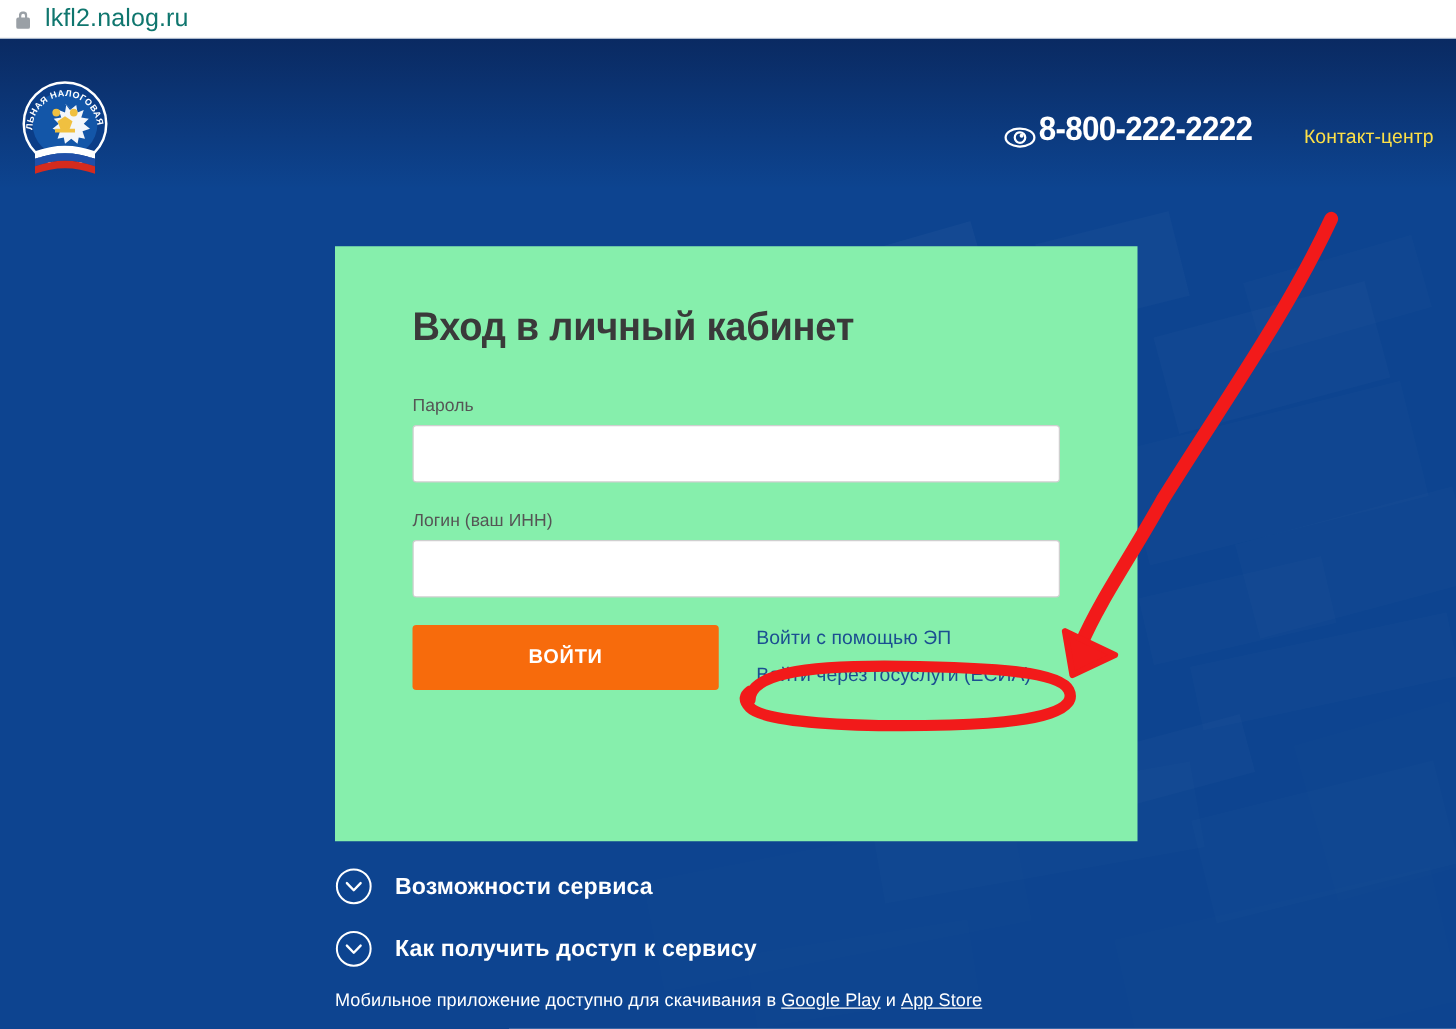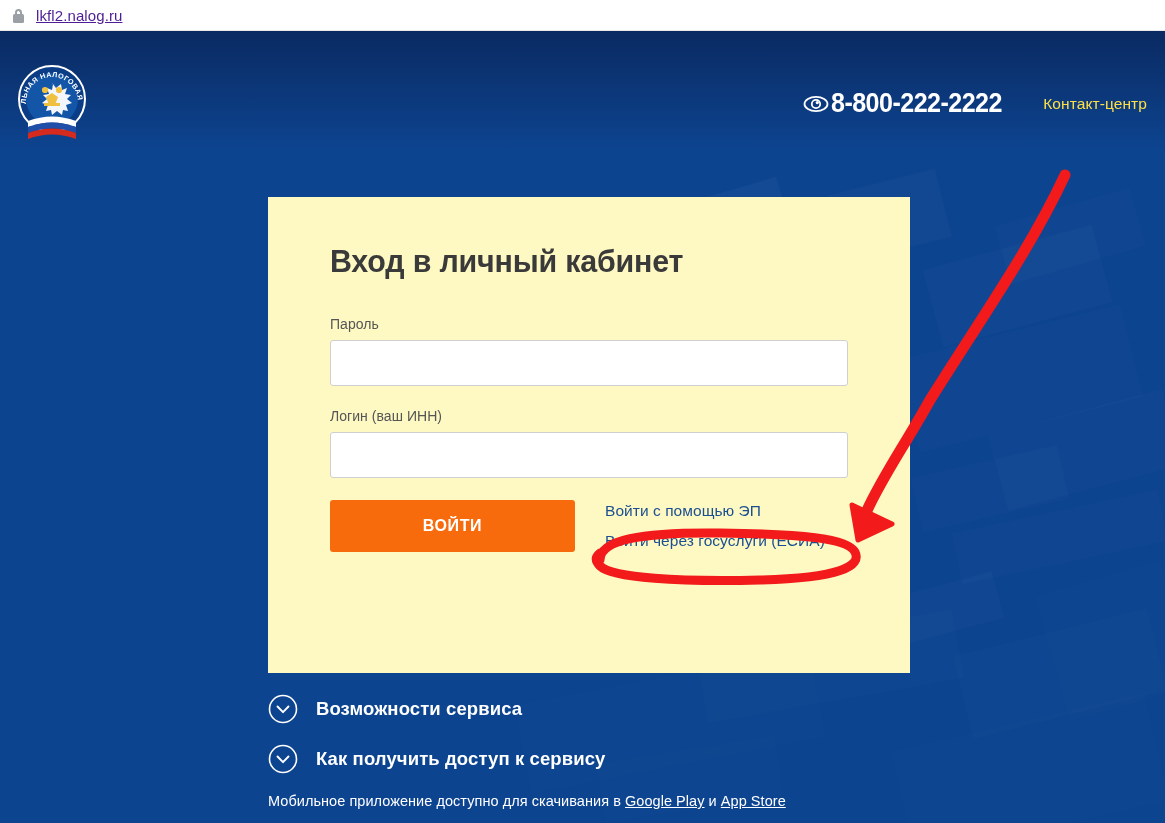--- a/index.html
+++ b/index.html
@@ -39,24 +39,23 @@
   }
   .lock-icon .shackle {
     position: absolute;
     left: 5px; bottom: 10px;
     width: 7px; height: 6px;
     border: 2px solid #9aa0a6;
     border-bottom: none;
     border-radius: 4px 4px 0 0;
   }
   .url-text {
-    font-size: 15px;
-    color: #4c1d95;
+    font-size: 20px;
+    color: #0f766e;
     letter-spacing: 0.1px;
-    text-decoration: underline;
   }
   .page-title-text {
     font-size: 14.5px;
     color: #202124;
     margin-left: 16px;
     letter-spacing: 0.05px;
   }
 
   
   .page {
@@ -112,21 +111,21 @@
     font-weight: bold;
     line-height: 1.33;
     letter-spacing: 0.1px;
     white-space: pre-line;
   }
 
   .contacts {
     position: absolute;
     right: 18px; top: 57px;
     display: flex;
-    align-items: center;
+    align-items: flex-end;
   }
   .eye-icon { width: 26px; height: 18px; margin-right: 2px; flex: 0 0 auto; }
   .phone {
     color: #ffffff;
     font-size: 27px;
     font-weight: bold;
     letter-spacing: -0.6px;
     font-family: "Liberation Sans Narrow", "Liberation Sans", sans-serif;
     transform: scaleX(0.93);
     transform-origin: left center;
@@ -137,21 +136,21 @@
     font-weight: normal;
     margin-left: 28px;
     letter-spacing: 0.1px;
   }
 
   
   .login-card {
     position: absolute;
     left: 268px; top: 166px;
     width: 642px; height: 476px;
-    background: #fef9c3;
+    background: #86efac;
     padding: 46px 62px 0 62px;
   }
   .card-heading {
     font-size: 32px;
     font-weight: bold;
     color: #3a3a3a;
     letter-spacing: -0.2px;
     font-family: "Liberation Sans Narrow", "Liberation Sans", sans-serif;
     transform: scaleX(0.95);
     transform-origin: left center;

